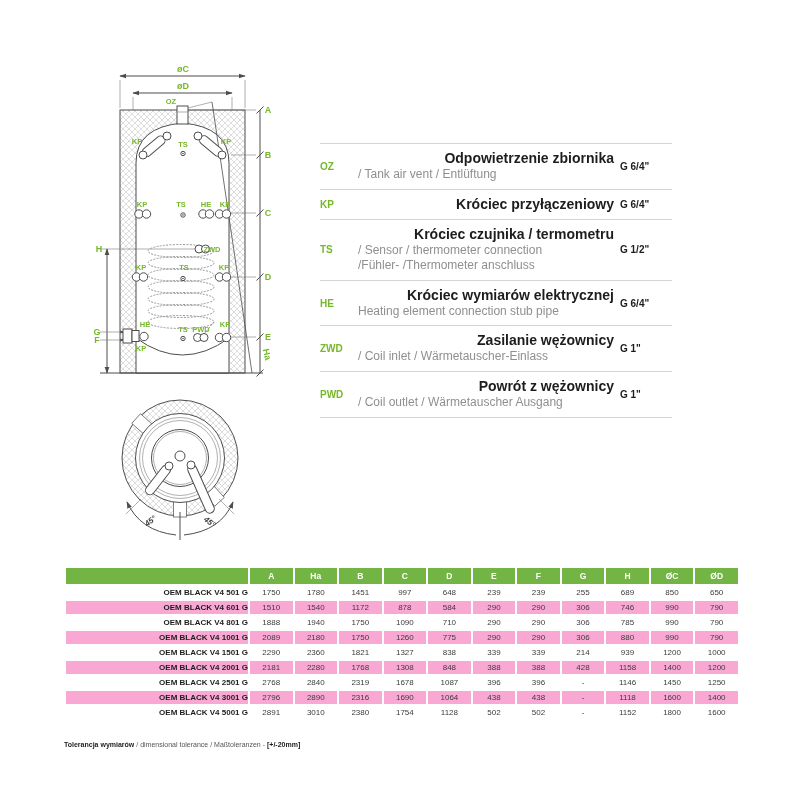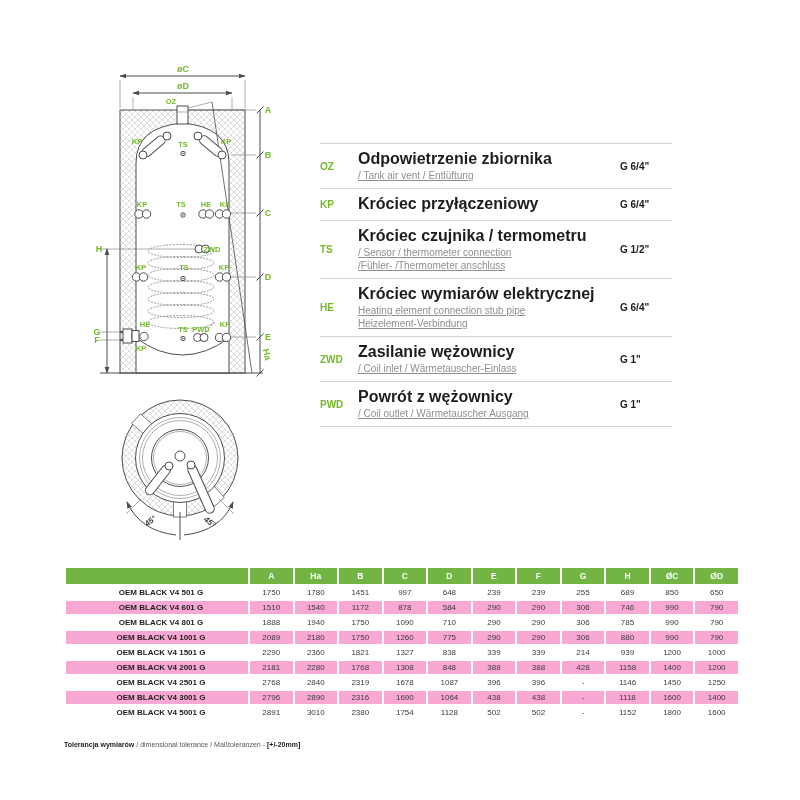--- a/index.html
+++ b/index.html
@@ -14,30 +14,30 @@
   text.port{fill:#76b82a;font-weight:bold;font-size:7.5px;font-family:"Liberation Sans",sans-serif;text-anchor:middle;}
   text.dim{fill:#76b82a;font-weight:bold;font-size:9px;font-family:"Liberation Sans",sans-serif;text-anchor:middle;}
   text.angle{fill:#3c3c3c;font-weight:bold;font-style:italic;font-size:8px;text-anchor:middle;font-family:"Liberation Sans",sans-serif;}
 
   
   #legend{position:absolute;left:320px;top:143px;width:352px;}
   .lrow{display:flex;align-items:center;border-top:1px solid #d4d4d4;padding:6px 0;}
   .lrow:last-child{border-bottom:1px solid #d4d4d4;}
   .lcode{flex:0 0 38px;font-weight:bold;font-size:10px;color:#76b82a;}
   .ldesc{flex:1;padding-right:6px;}
-  .ltitle{font-size:16px;font-weight:bold;color:#1d1d1b;margin-bottom:1px;}
-  .lsub{font-size:10px;color:#8f8f8f;line-height:1.3;text-decoration:underline;}
+  .ltitle{font-size:14px;font-weight:bold;color:#1d1d1b;margin-bottom:1px;text-align:right;}
+  .lsub{font-size:12px;color:#8f8f8f;line-height:1.3;}
   .lsize{flex:0 0 52px;font-size:10px;font-weight:bold;color:#1d1d1b;}
 
   
   #spec-table{position:absolute;left:64px;top:566px;width:676px;border-collapse:separate;border-spacing:2px;table-layout:fixed;}
   #spec-table th{background:#72b544;color:#fff;font-size:8.5px;font-weight:bold;height:16px;padding:0;text-align:center;}
   #spec-table td{font-size:8px;color:#3c3c3c;text-align:center;height:13px;padding:0;background:#fff;}
   #spec-table tr.alt td{background:#f9a8d4;}
-  #spec-table td.model{text-align:center;padding-left:8px;font-weight:bold;color:#1d1d1b;font-size:8px;white-space:nowrap;}
+  #spec-table td.model{text-align:right;padding-left:8px;font-weight:bold;color:#1d1d1b;font-size:8px;white-space:nowrap;}
   #footnote{position:absolute;left:64px;top:741px;font-size:7px;color:#1d1d1b;}
   #footnote .fn-normal{font-weight:normal;color:#555;}
   #footnote .fn-bold{font-weight:bold;}
 </style>
 </head>
 <body>
 
 <div id="canvas">
 
   <svg id="diagram-svg" width="265" height="500" viewBox="55 58 265 500">
@@ -238,21 +238,20 @@
         <div class="lsub">/ Sensor / thermometer connection</div>
         <div class="lsub">/Fühler- /Thermometer anschluss</div>
       </div>
       <div class="lsize">G 1/2"</div>
     </div>
     <div class="lrow">
       <div class="lcode">HE</div>
       <div class="ldesc">
         <div class="ltitle">Króciec wymiarów elektrycznej</div>
         <div class="lsub">Heating element connection stub pipe</div>
-        <div class="lsub">Heizelement-Verbindung</div>
       </div>
       <div class="lsize">G 6/4"</div>
     </div>
     <div class="lrow">
       <div class="lcode">ZWD</div>
       <div class="ldesc">
         <div class="ltitle">Zasilanie wężownicy</div>
         <div class="lsub">/ Coil inlet / Wärmetauscher-Einlass</div>
         <div class="lsub"></div>
       </div>

